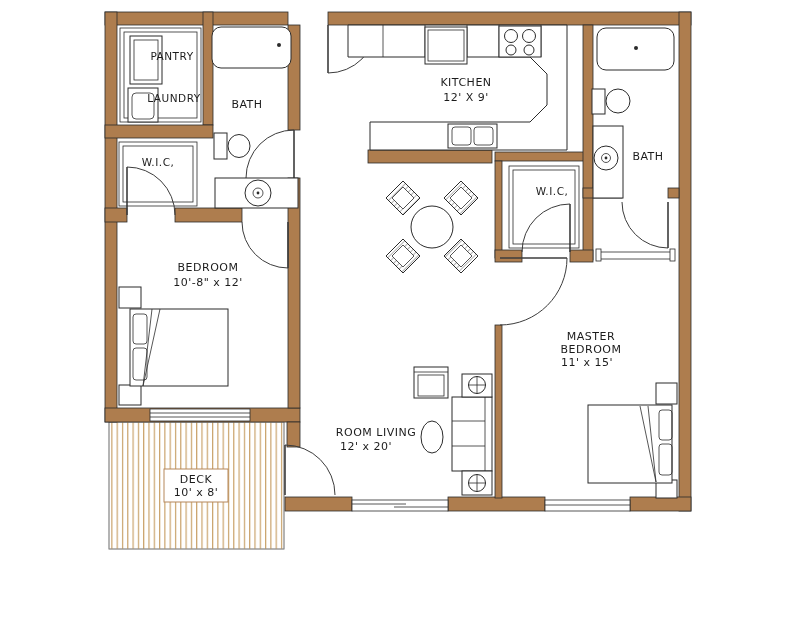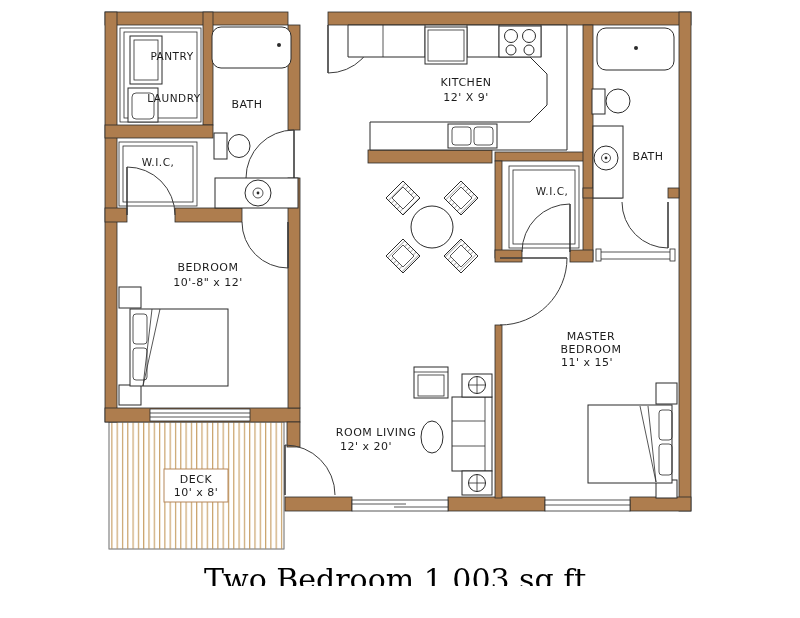--- a/index.html
+++ b/index.html
@@ -287,14 +287,13 @@
     <text class="room" x="591" y="340">MASTER</text>
     <text class="room" x="591" y="353">BEDROOM</text>
     <text class="room" x="587" y="366">11' x 15'</text>
     <text class="room" x="376" y="436">ROOM LIVING</text>
     <text class="room" x="366" y="450">12' x 20'</text>
     <text class="room" x="196" y="483">DECK</text>
     <text class="room" x="196" y="496">10' x 8'</text>
   </g>
 </svg>
 
-<div class="caption">Two Bedroom 1,003 sq.ft.</div>
 </div>
 
 </body></html>

